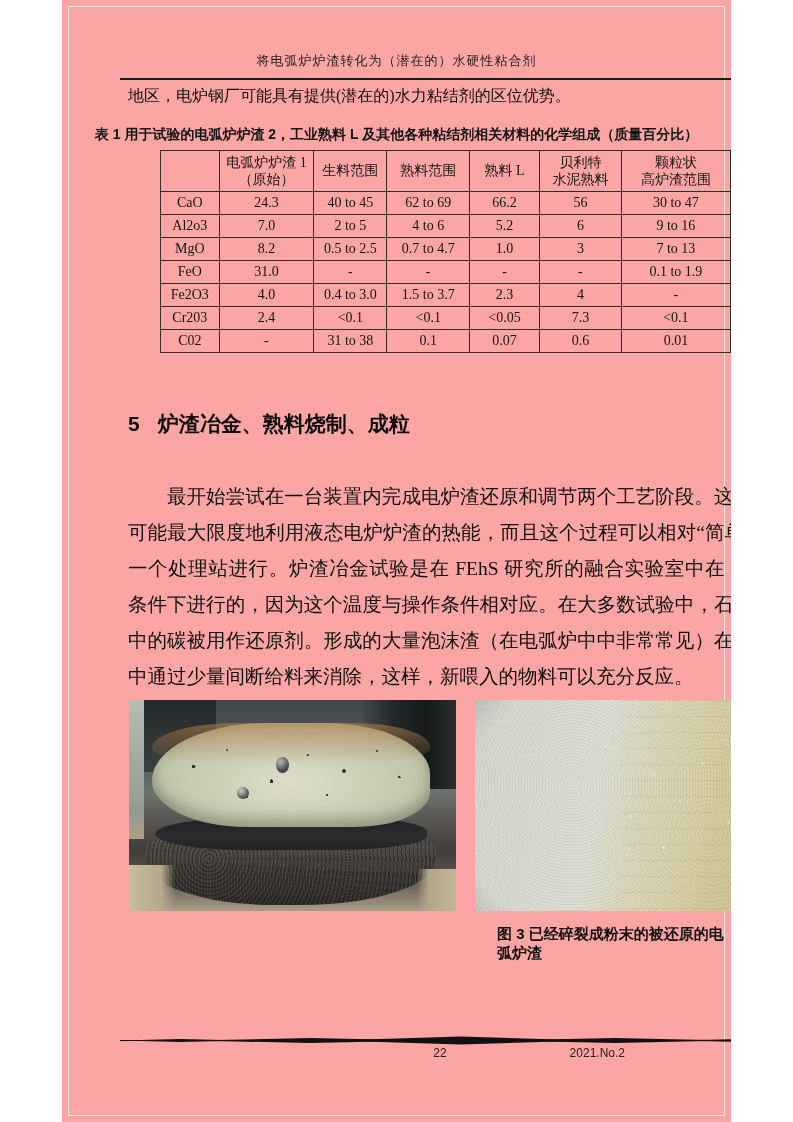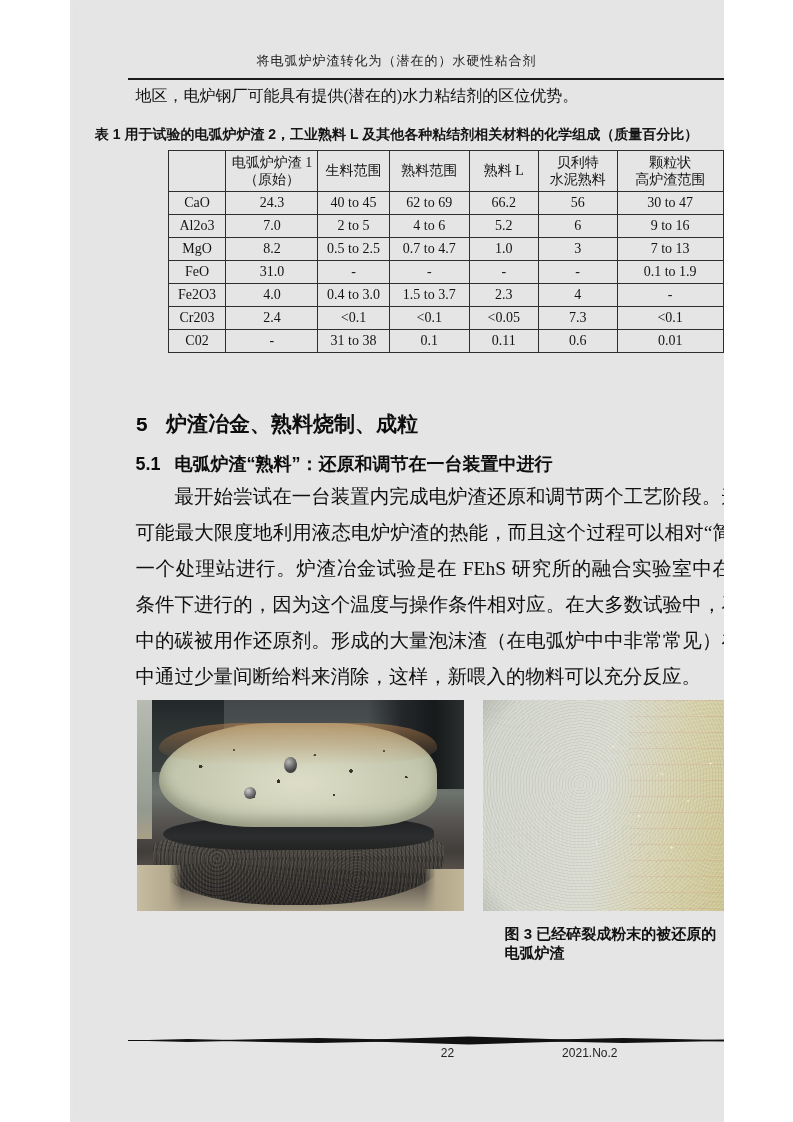--- a/index.html
+++ b/index.html
@@ -1,38 +1,38 @@
 <!DOCTYPE html>
 <html><head>
 <meta charset="utf-8">
 <style>
   html,body{margin:0;padding:0;background:#fff;}
   .page{
-    position:relative;width:654px;height:1122px;margin:0 auto;background:#e5e5e5;
-    font-family:"Liberation Serif","DejaVu Serif",serif;color:#111;overflow:hidden;
+    position:relative;width:654px;height:1122px;margin:0 auto;background:#fca5a5;
+    font-family:"Liberation Serif","DejaVu Serif",serif;color:#111;overflow:hidden;padding-left:15px;
   }
   .page-edge{position:absolute;inset:6px;border:1px solid #e3e3e3;pointer-events:none;}
 
   .header-title{position:absolute;top:52px;left:0;width:100%;text-align:center;
     font-size:13px;letter-spacing:1px;color:#222;}
   .header-rule{position:absolute;top:78px;left:58px;width:683px;height:2px;background:#1c1c1c;}
 
   .intro-line{position:absolute;top:86px;left:66px;width:680px;font-size:16px;color:#101010;}
 
   .table-caption{position:absolute;top:126px;left:0;width:100%;text-align:center;
     font-family:"Liberation Sans","DejaVu Sans",sans-serif;font-weight:bold;font-size:14px;color:#151515;}
 
   table.chem{position:absolute;top:150px;left:98px;border-collapse:collapse;table-layout:fixed;}
   table.chem th,table.chem td{border:1px solid #2e2e2e;text-align:center;vertical-align:middle;
     font-size:14px;font-weight:normal;padding:0 2px;color:#141414;}
   table.chem th{height:40px;white-space:pre-line;line-height:1.25;}
   table.chem td{height:22px;}
 
   .h1{position:absolute;top:410px;left:66px;font-weight:bold;font-size:21px;color:#0d0d0d;
-      font-family:Liberation Mono, monospace;}
+      font-family:Liberation Sans, sans-serif;}
   .h1 .num{margin-right:18px;}
   .h2{position:absolute;top:452px;left:66px;font-weight:bold;font-size:18px;color:#0d0d0d;
       font-family:"Liberation Sans","DejaVu Sans",sans-serif;}
   .h2 .num{margin-right:14px;}
 
   .body-para{position:absolute;top:479px;left:66px;width:664px;font-size:19.5px;line-height:36px;
     text-align:justify;text-indent:2em;color:#101010;margin:0;}
 
   .figure{position:absolute;top:700px;height:211px;overflow:hidden;}
   .fig-left{left:67px;width:327px;background:#565b58;}
@@ -196,32 +196,29 @@
           <td>&lt;0.1</td>
           <td>&lt;0.05</td>
           <td>7.3</td>
           <td>&lt;0.1</td>
         </tr>
         <tr>
           <td>C02</td>
           <td>-</td>
           <td>31 to 38</td>
           <td>0.1</td>
-          <td>0.11</td>
+          <td>0.07</td>
           <td>0.6</td>
           <td>0.01</td>
         </tr>
       </tbody>
   </table>
 
   <div class="h1">
     <span class="num">5</span><span>炉渣冶金、熟料烧制、成粒</span>
-  </div>
-  <div class="h2">
-    <span class="num">5.1</span><span>电弧炉渣“熟料”：还原和调节在一台装置中进行</span>
   </div>
 
   <p class="body-para">最开始尝试在一台装置内完成电炉渣还原和调节两个工艺阶段。这样就有可能最大限度地利用液态电炉炉渣的热能，而且这个过程可以相对“简单”地在一个处理站进行。炉渣冶金试验是在 FEhS 研究所的融合实验室中在 1650℃条件下进行的，因为这个温度与操作条件相对应。在大多数试验中，石墨坩埚中的碳被用作还原剂。形成的大量泡沫渣（在电弧炉中中非常常见）在实验室中通过少量间断给料来消除，这样，新喂入的物料可以充分反应。</p>
 
   <div class="figure fig-left">
     <div class="layer f2-bg"></div>
     <div class="layer f2-lightstrip"></div>
     <div class="layer f2-darkleft"></div>
     <div class="layer f2-darkright"></div>
     <div class="layer f2-bottom"></div>

